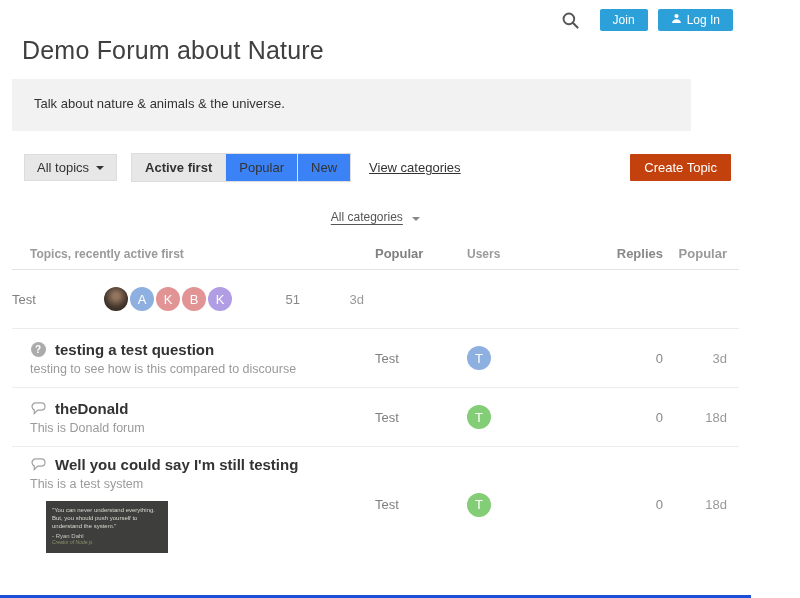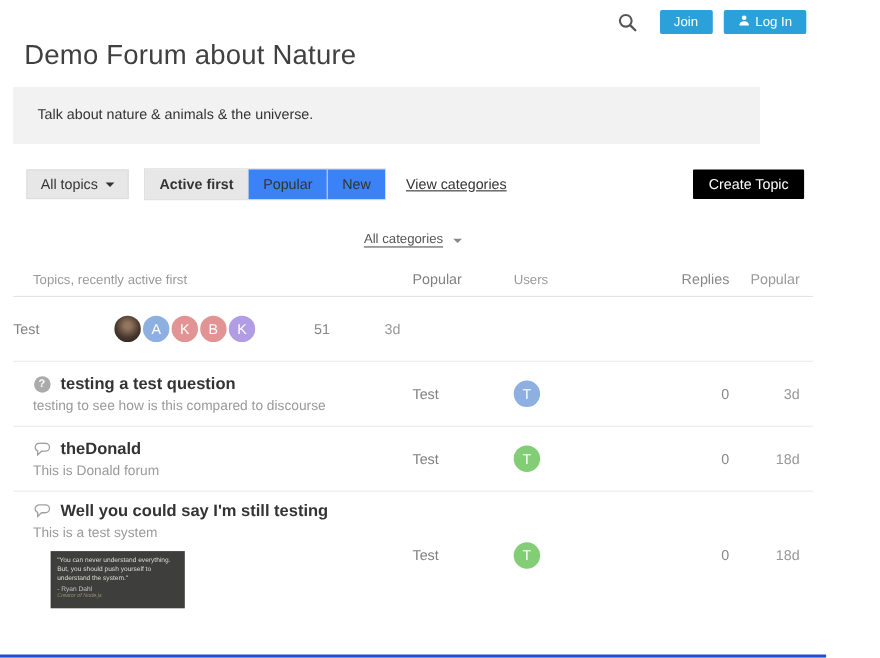--- a/index.html
+++ b/index.html
@@ -23,31 +23,31 @@
   
   .filterbar { display:flex; align-items:center; margin:22px 20px 0 24px; }
   .dd-btn { background:#e7e7e7; border:1px solid #dcdcdc; font-family:inherit; font-size:13px; color:#333; padding:5px 12px; cursor:pointer; display:inline-flex; align-items:center; gap:7px;text-align:right; }
   .caret { display:inline-block; width:0; height:0; border-left:4px solid transparent; border-right:4px solid transparent; border-top:4px solid currentColor; }
   .tabs { display:inline-flex; border:1px solid #ddd; margin-left:14px; background:#fff; }
   .tab { background:#3b82f6; border:none; border-right:1px solid #e2e2e2; font-family:inherit; font-size:13px; color:#333; padding:6px 13px; cursor:pointer; }
   .tab:last-child { border-right:none; }
   .tab.active { background:#e7e7e7;font-weight:bold; }
   .viewcats { margin-left:18px; font-size:13px; color:#333; text-decoration:underline; cursor:pointer; }
   .spacer { flex:1; }
-  .create-topic { background:#000000; color:#fff; border:none; font-family:inherit; font-size:13px; padding:6px 14px; border-radius:1px; cursor:pointer; }
+  .create-topic { background:#c2410c; color:#fff; border:none; font-family:inherit; font-size:13px; padding:6px 14px; border-radius:1px; cursor:pointer; }
 
   
   .catselect { text-align:center; margin-top:28px; font-size:12px; color:#555; }
   .catselect .cat-label { text-decoration:underline; text-underline-offset:3px; cursor:pointer; }
   .catselect .caret { border-top-color:#888; margin-left:6px; }
 
   
   .topic-table { margin:18px 12px 0 12px; }
   .trow, .thead { display:flex; align-items:center; }
-  .thead { font-size:12px; color:#9a9a9a; padding:4px 0 8px 0; border-bottom:1px solid #e3e3e3; align-items:flex-end; }
+  .thead { font-size:12px; color:#9a9a9a; padding:4px 0 8px 0; border-bottom:1px solid #e3e3e3; align-items:flex-end;font-weight:bold; }
   .trow { border-bottom:1px solid #ececec; padding:9px 0; min-height:59px; }
   .trow:last-child { border-bottom:none; }
   .col-topic { flex:1; padding-left:18px; }
   .col-cat { width:92px; font-size:13px; color:#808080; }
   .col-users { width:148px; display:flex; align-items:center; }
   .col-replies { width:52px; text-align:right; font-size:13px; color:#888; padding-right:4px; }
   .col-activity { width:72px; text-align:right; font-size:13px; color:#999; padding-right:12px; }
 
   .titleline { display:flex; align-items:center; gap:9px; }
   .ticon { width:16px; display:inline-flex; justify-content:center; color:#a8a8a8; flex-shrink:0; }

